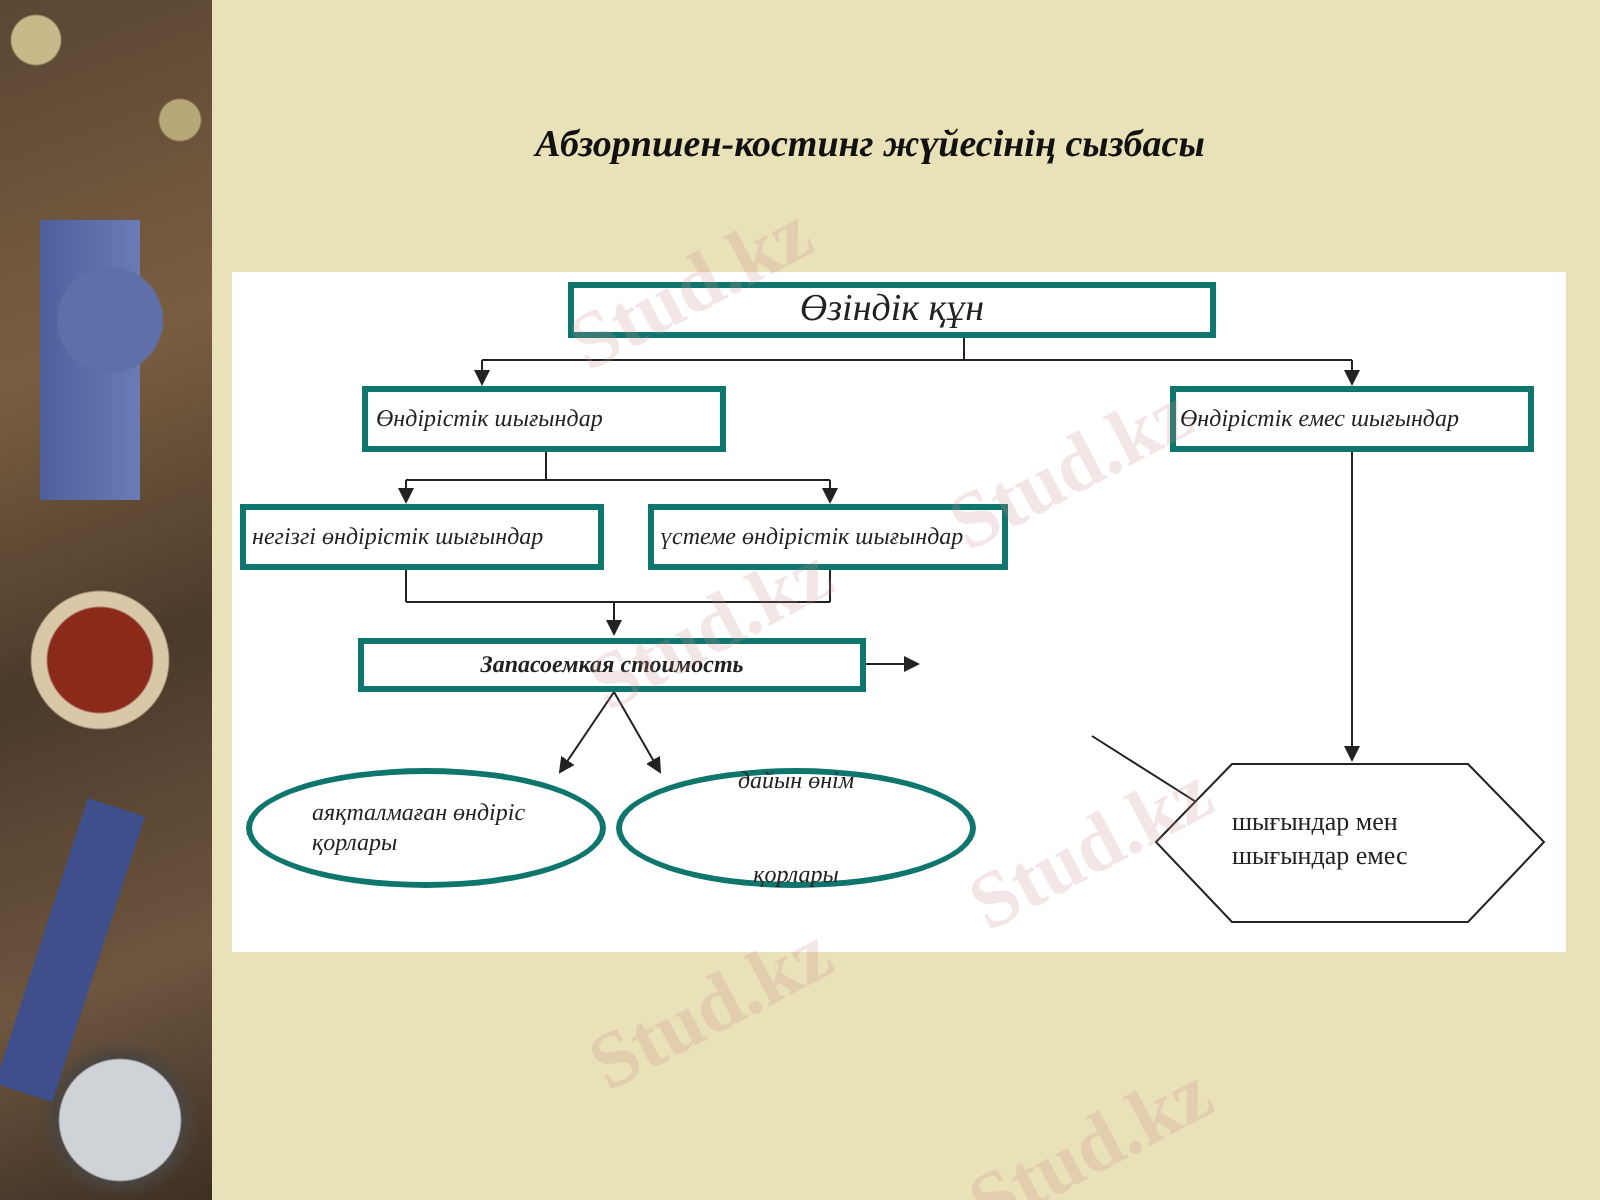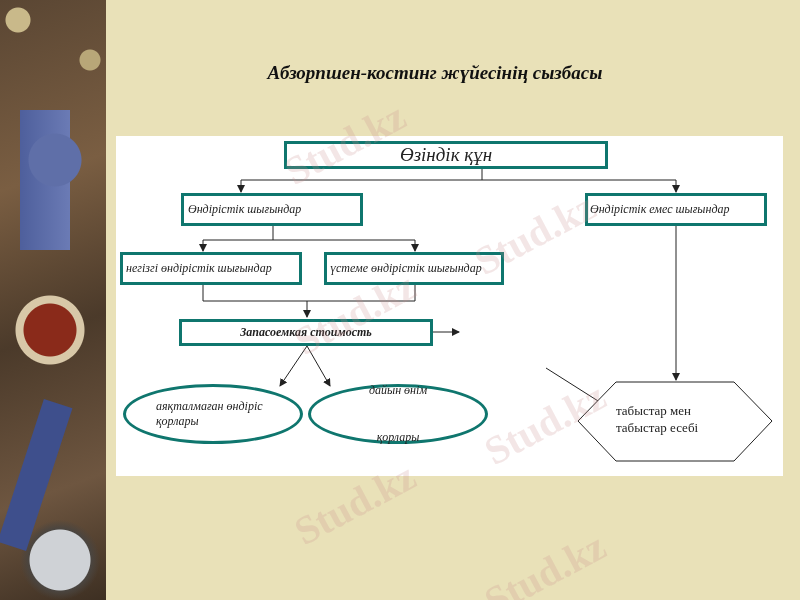--- a/index.html
+++ b/index.html
@@ -90,22 +90,22 @@
   </div>
   <div class="node ellipse" style="left:7px;top:248px;width:180px;height:60px;flex-direction:column;align-items:flex-start;padding-left:30px;">
     <span>аяқталмаған өндіріс</span>
     <span>қорлары</span>
   </div>
   <div class="node ellipse" style="left:192px;top:248px;width:180px;height:60px;flex-direction:column;gap:32px;">
     <span>дайын өнім</span>
     <span>қорлары</span>
   </div>
   <div class="hex-text" style="left:500px;top:266px;">
-    <div>табыстар мен</div>
-    <div>табыстар есебі</div>
+    <div>шығындар мен</div>
+    <div>шығындар емес</div>
   </div>
 </div>
 
 <div class="wm" style="left:280px;top:120px;">Stud.kz</div>
 <div class="wm" style="left:470px;top:210px;">Stud.kz</div>
 <div class="wm" style="left:290px;top:290px;">Stud.kz</div>
 <div class="wm" style="left:480px;top:400px;">Stud.kz</div>
 <div class="wm" style="left:290px;top:480px;">Stud.kz</div>
 <div class="wm" style="left:480px;top:550px;">Stud.kz</div>
 

